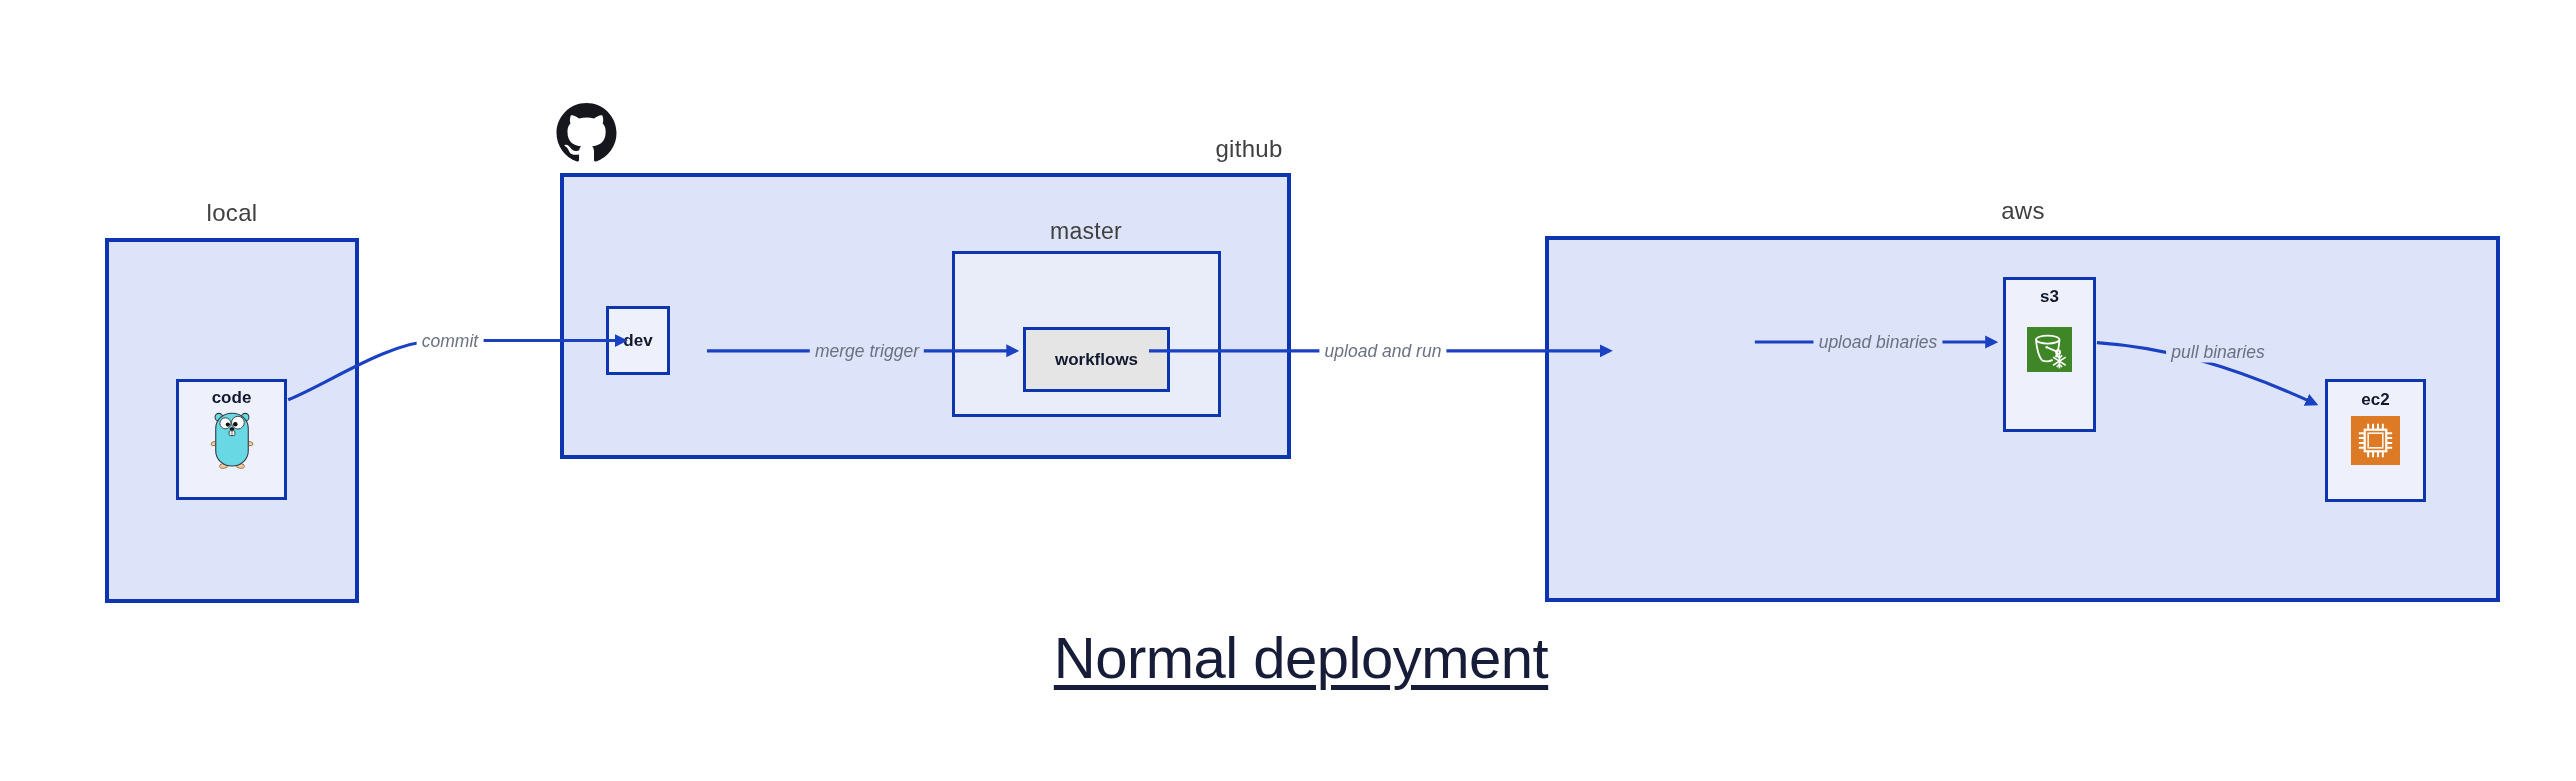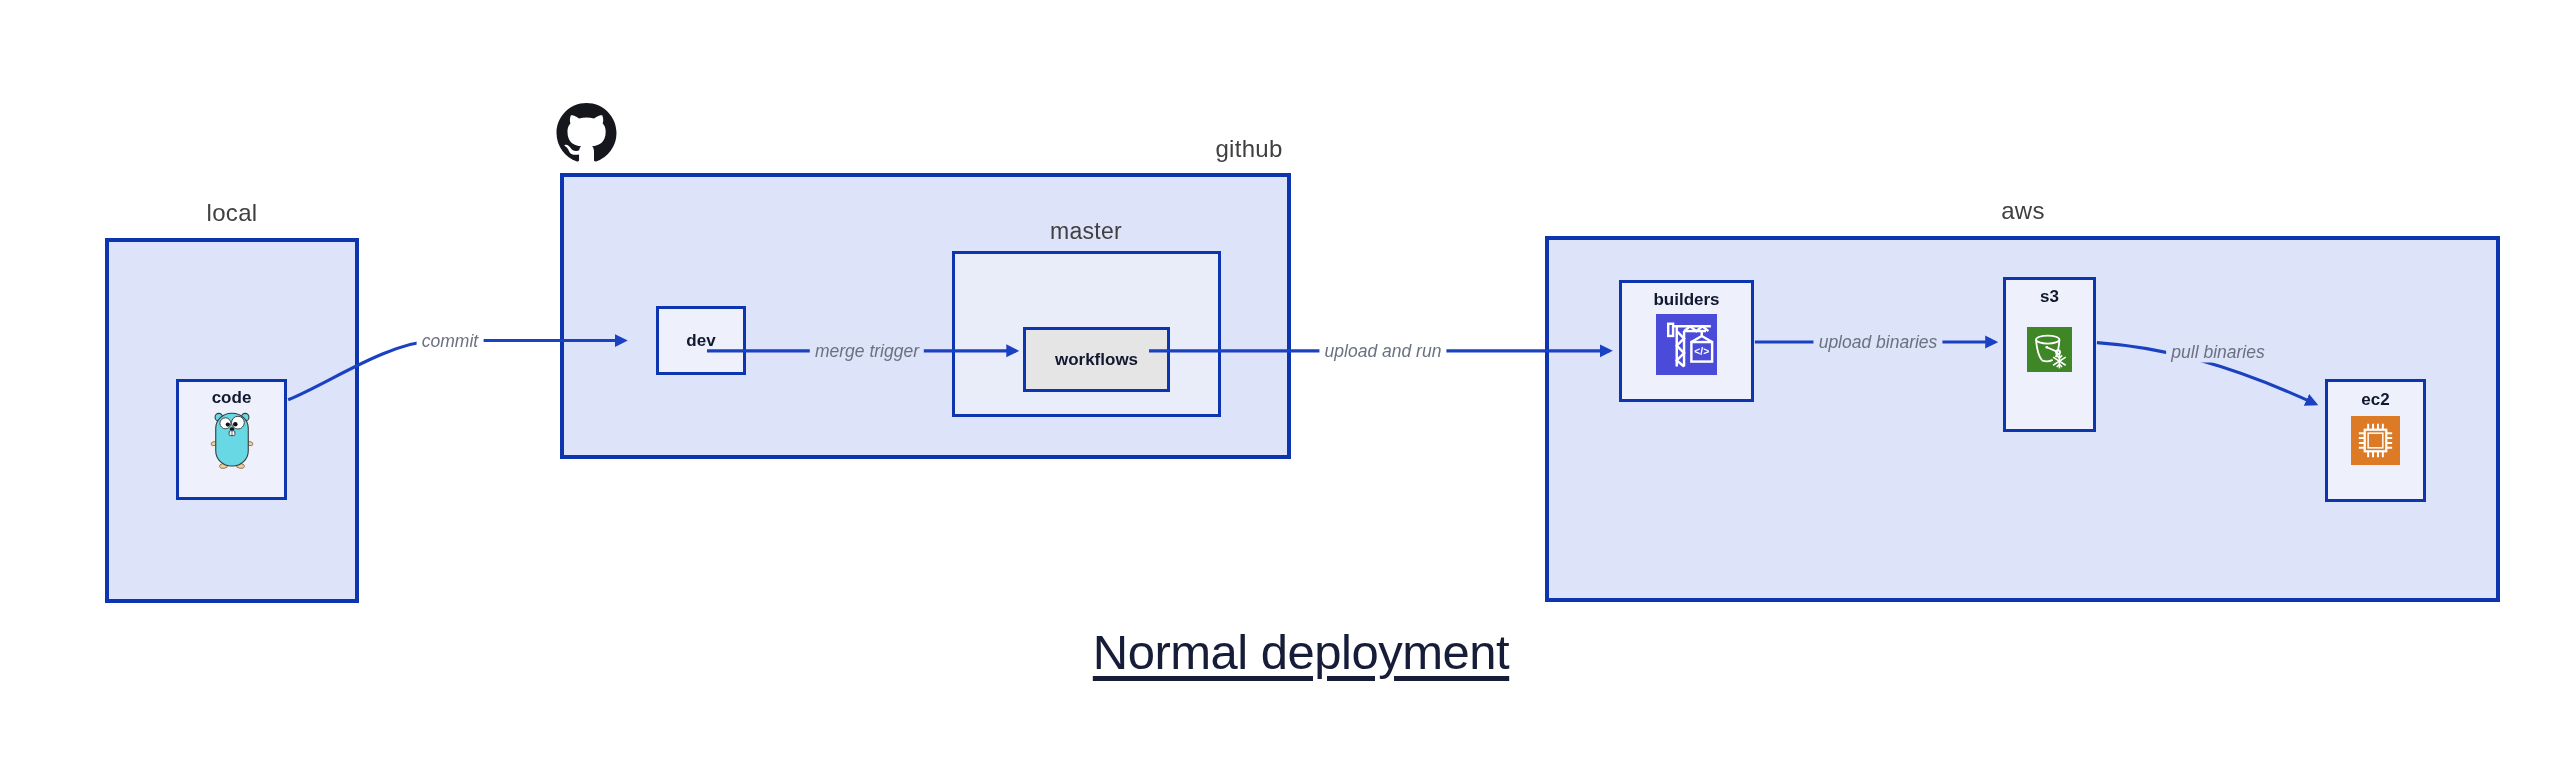--- a/index.html
+++ b/index.html
@@ -40,21 +40,21 @@
   
   #edges-svg{position:absolute;left:0;top:0;z-index:4;pointer-events:none;}
   .lbl{z-index:5;}
 
   
   .icon-tile{display:block;}
 
   
   .diagram-title{
     position:absolute;left:1301px;top:624px;transform:translateX(-50%);
-    font-size:49px;letter-spacing:-0.5px;color:#171d38;white-space:nowrap;
+    font-size:58px;letter-spacing:-0.5px;color:#171d38;white-space:nowrap;
     text-decoration:underline;text-decoration-thickness:4.6px;text-underline-offset:6.7px;
   }
 </style>
 </head>
 <body>
 
 <div id="canvas">
 
   <div class="container-label" style="left:232px;top:213px;">local</div>
 
@@ -81,53 +81,36 @@
   </div>
 
   <svg width="61" height="60" viewBox="0 0 16 16" style="position:absolute;left:556px;top:103px;z-index:3;">
     <path fill="#15171c" fill-rule="evenodd" d="M8 0C3.58 0 0 3.58 0 8c0 3.54 2.29 6.53 5.47 7.59.4.07.55-.17.55-.38 0-.19-.01-.82-.01-1.49-2.01.37-2.53-.49-2.69-.94-.09-.23-.48-.94-.82-1.13-.28-.15-.68-.52-.01-.53.63-.01 1.08.58 1.23.82.72 1.21 1.87.87 2.33.66.07-.52.28-.87.51-1.07-1.78-.2-3.64-.89-3.64-3.95 0-.87.31-1.59.82-2.15-.08-.2-.36-1.02.08-2.12 0 0 .67-.21 2.2.82.64-.18 1.32-.27 2-.27s1.36.09 2 .27c1.53-1.04 2.2-.82 2.2-.82.44 1.1.16 1.92.08 2.12.51.56.82 1.27.82 2.15 0 3.07-1.87 3.75-3.65 3.95.29.25.54.73.54 1.48 0 1.07-.01 1.93-.01 2.2 0 .21.15.46.55.38A8.01 8.01 0 0 0 16 8c0-4.42-3.58-8-8-8z"></path>
   </svg>
 
   <div class="container-label" style="left:1249px;top:149px;">github</div>
 
   <div class="container-box" style="left:560px;top:173px;width:731px;height:286px;"></div>
 
-  <div class="node-box centered" style="left:656px;top:306px;width:90px;height:69px;z-index:2;">
+  <div class="node-box centered" style="left:606px;top:306px;width:64px;height:69px;z-index:2;">
     <div class="box-label">dev</div>
   </div>
 
   <div class="container-label" style="left:1086px;top:231px;font-size:23px;">master</div>
 
   <div class="nested-box" style="left:952px;top:251px;width:269px;height:166px;"></div>
 
   <div class="node-box centered" style="left:1023px;top:327px;width:147px;height:65px;background:#e5e5e5;z-index:2;">
     <div class="box-label">workflows</div>
   </div>
 
   <div class="container-label" style="left:2023px;top:211px;">aws</div>
 
   <div class="container-box" style="left:1545px;top:236px;width:955px;height:366px;"></div>
 
-  <div class="node-box" style="left:1619px;top:280px;width:135px;height:122px;z-index:2;">
-    <div class="box-label" style="margin-top:7.2px;">builders</div>
-    <svg class="icon-tile" width="61" height="61" viewBox="0 0 100 100" style="margin-top:4.1px;">
-      <rect x="0" y="0" width="100" height="100" fill="#4a4bd9"></rect>
-      <g stroke="#ffffff" stroke-width="4" fill="none">
-        <rect x="20" y="16" width="8" height="20"></rect>
-        <path d="M28 20 H90"></path>
-        <path d="M34 20 V86 M46 28 V86"></path>
-        <path d="M34 28 L46 40 L34 52 L46 64 L34 76 L46 86"></path>
-        <path d="M46 28 H82"></path>
-        <path d="M46 28 L56 20 L66 28 L76 20 L86 28"></path>
-        <path d="M75 28 V36 M75 36 L58 46 M75 36 L92 46"></path>
-        <rect x="58" y="46" width="34" height="32"></rect>
-      </g>
-      <text x="75" y="68" text-anchor="middle" font-family="Liberation Sans,sans-serif" font-size="17" font-weight="bold" fill="#ffffff">&lt;/&gt;</text>
-    </svg>
-  </div>
 
   <div class="node-box" style="left:2003px;top:277px;width:93px;height:155px;z-index:2;gap:12px;">
     <div class="box-label" style="margin-top:7.2px;">s3</div>
     <svg class="icon-tile" width="45" height="45" viewBox="0 0 100 100" style="margin-top:8.2px;">
       <rect x="0" y="0" width="100" height="100" fill="#3e8626"></rect>
       <g stroke="#ffffff" stroke-width="4" fill="none">
         <ellipse cx="46" cy="28" rx="26" ry="9"></ellipse>
         <path d="M20 29 C22 50 27 66 33 74"></path>
         <path d="M72 29 C71 45 68 58 64 67"></path>
         <path d="M33 74 Q46 79 57 73"></path>

